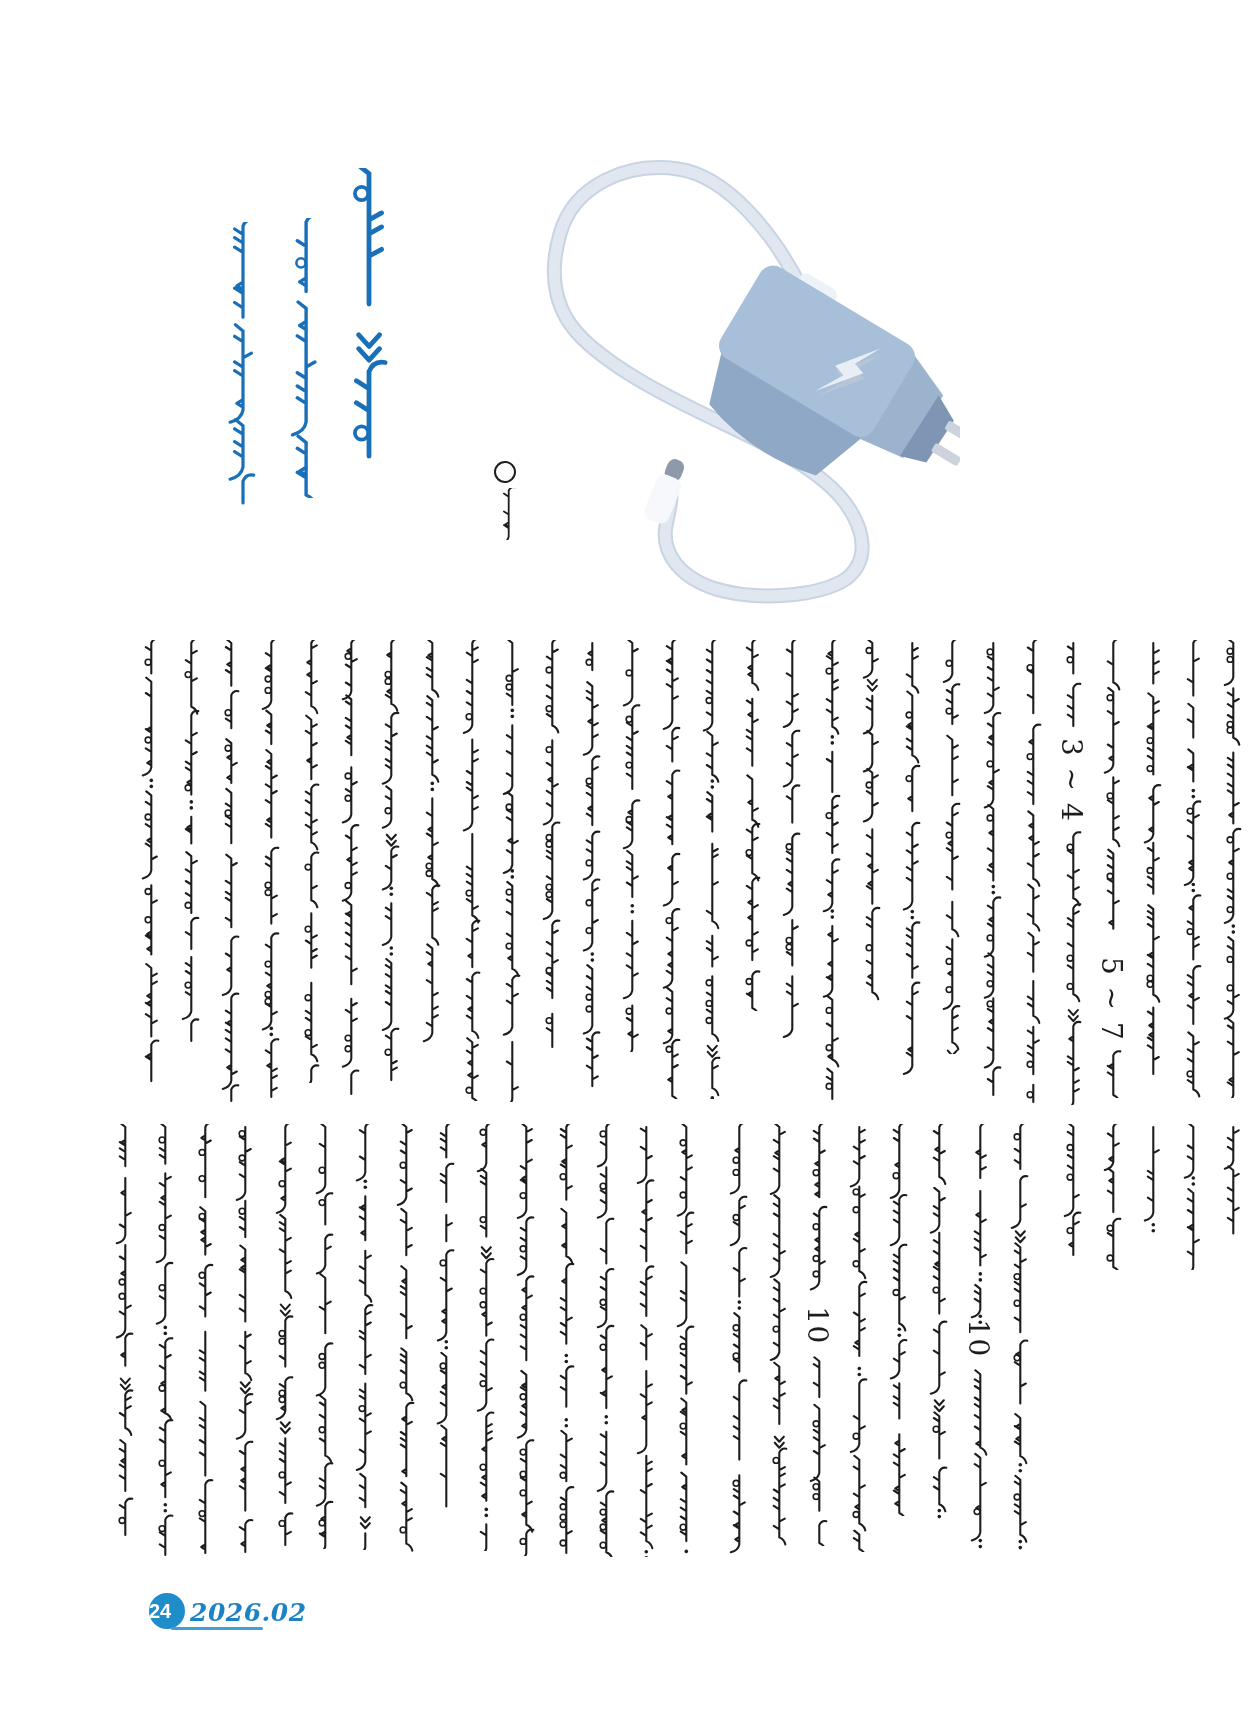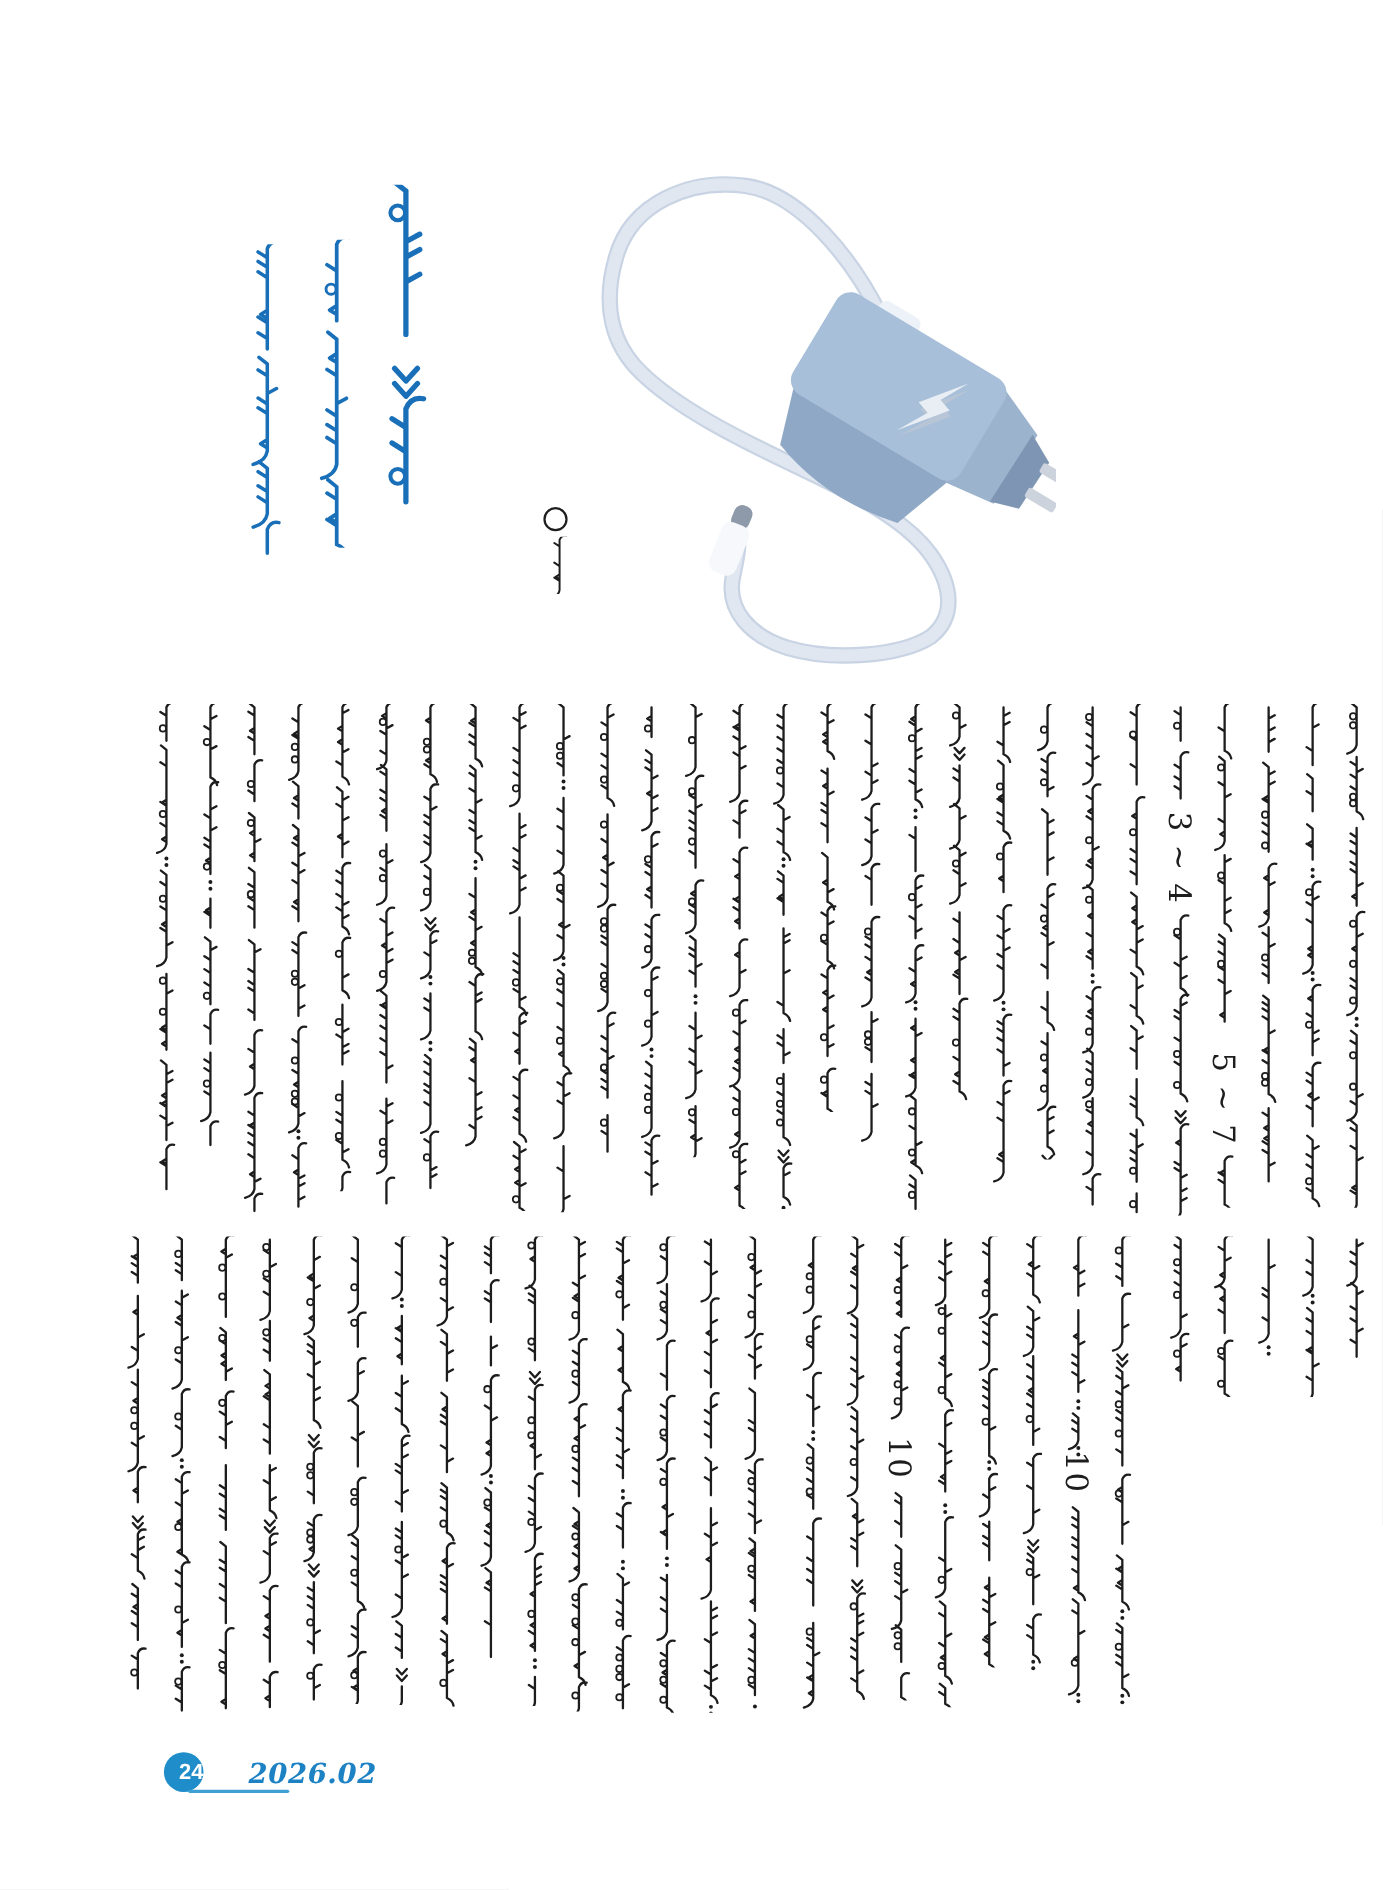--- a/index.html
+++ b/index.html
@@ -2,21 +2,21 @@
 <html><head>
 <meta charset="utf-8">
 <style>
   html,body{margin:0;padding:0;background:#e8e8e8}
   #page{position:relative;width:1257px;height:1718px;margin:0 auto;background:#ffffff;
         font-family:"Liberation Sans",sans-serif;overflow:hidden}
   .layer{position:absolute;inset:0;pointer-events:none}
   svg.col{position:absolute;display:block}
   #author-circle{position:absolute;border-radius:50%;box-sizing:border-box;background:#fff}
   #charger{position:absolute}
-  #footer-badge{position:absolute;border-radius:50%;display:flex;align-items:center;justify-content:flex-end;
+  #footer-badge{position:absolute;border-radius:50%;display:flex;align-items:center;justify-content:flex-start;
         color:#ffffff;font-weight:bold;font-size:20px;font-family:"Liberation Sans",sans-serif}
   #footer-issue{position:absolute;font-family:"DejaVu Serif",serif;font-style:italic;font-weight:bold;
         font-size:25px;letter-spacing:0.5px}
   #footer-rule{position:absolute;height:3px;border-radius:2px}
 </style>
 </head>
 <body>
 
 <div id="page">
 
@@ -565,16 +565,16 @@
         <circle cx="11.1" cy="396.5" r="2.9" fill="none" stroke="#1d1d1d" stroke-width="1.6"></circle>
         <circle cx="14.3" cy="419" r="1.8" fill="#1d1d1d"></circle>
         <circle cx="14.3" cy="425" r="1.8" fill="#1d1d1d"></circle>
       </svg>
     </div>
 
   <div class="layer" id="footer">
     <div id="footer-badge" style="left: 149px; top: 1593px; width: 36px; height: 36px; background: rgb(30, 141, 201);">
       <span>24</span>
     </div>
-    <div id="footer-issue" style="left: 190px; top: 1598px; color: rgb(29, 130, 195); margin-left: 36px;">2026.02</div>
+    <div id="footer-issue" style="left: 190px; top: 1598px; color: rgb(29, 130, 195);">2026.02</div>
     <div id="footer-rule" style="left: 171px; top: 1627px; width: 92px; background: rgb(63, 160, 212);"></div>
   </div>
 </div>
 
 </body></html>

